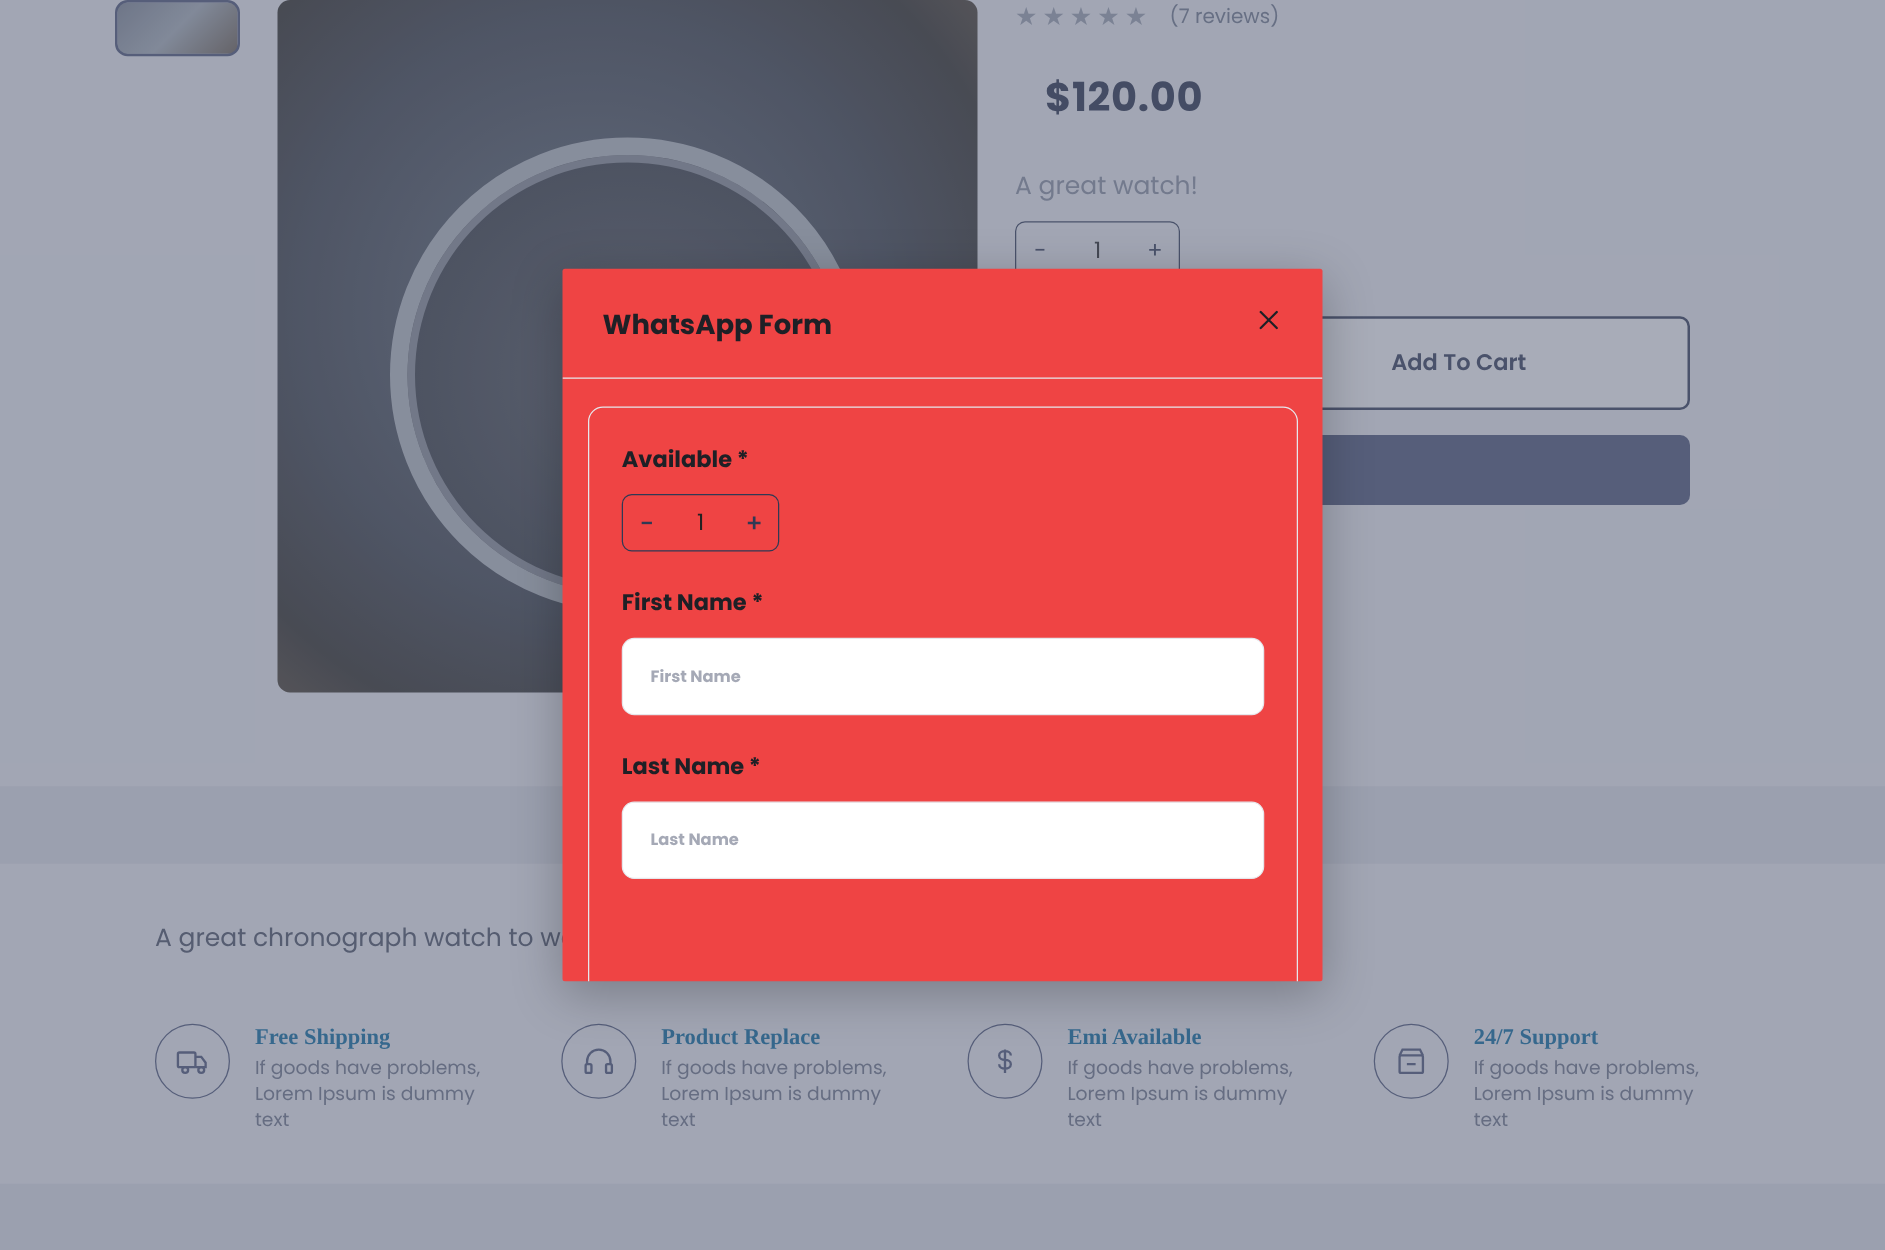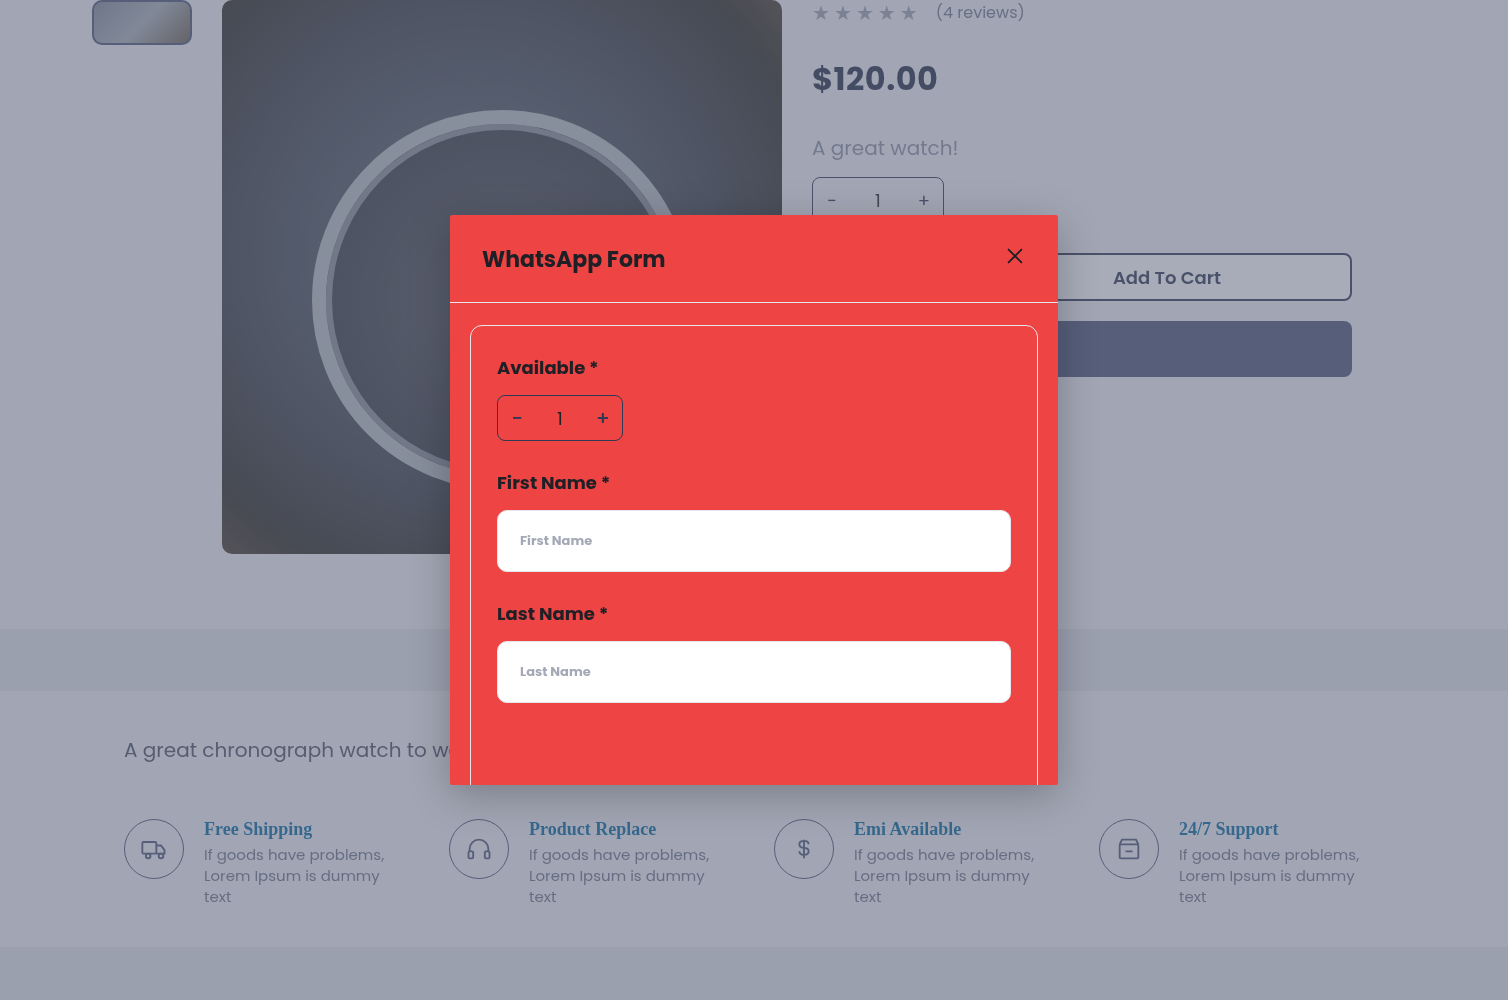--- a/index.html
+++ b/index.html
@@ -40,31 +40,31 @@
     left: 90px; top: 110px;
     background: radial-gradient(circle at 50% 50%, #55595f 0%, #3a3e44 60%, #2c2f33 100%);
     border: 14px solid #b7bcc2;
     box-shadow: inset 0 0 0 6px #888d94;
   }
   .details-col { flex: 1; padding-top: 0; }
   .stars-row { display: flex; align-items: center; gap: 18px; margin-bottom: 30px; }
   .stars { display: flex; gap: 4px; color: #9CA2B0; font-size: 20px; letter-spacing: 0px; }
   .stars span { line-height: 1; }
   .reviews-txt { color: #70798C; font-size: 16px; }
-  .price { font-weight: 700; font-size: 32px; color: #222B45; letter-spacing: 0.5px; margin-bottom: 30px; }
+  .price { font-weight: 700; font-size: 32px; color: #222B45; letter-spacing: 0.5px; margin-bottom: 30px; margin-left: 24px; }
   .desc-short { color: #8A90A1; font-size: 20px; margin-bottom: 14px; }
   .qty-box {
     display: inline-flex; align-items: center; justify-content: space-between;
     width: 132px; height: 46px; border: 1px solid #2F3954; border-radius: 8px;
     padding: 0 10px; margin-bottom: 30px;
   }
   .qty-box .pm { width: 18px; height: 18px; cursor: pointer; color: #303954; font-size: 18px; display:flex;align-items:center;justify-content:center; }
   .qty-box .qn { font-size: 18px; color: #222; }
   .add-cart-btn {
-    width: 370px; height: 48px; border: 2px solid #303954; border-radius: 8px;
+    width: 370px; height: 75px; border: 2px solid #303954; border-radius: 8px;
     background: #fff; color: #303954; font-size: 18px; font-weight: 600;
     display: flex; align-items: center; justify-content: center; cursor: pointer;
     margin-left: 170px;
   }
   .buy-btn {
     width: 370px; height: 56px; border-radius: 8px;
     background: #4A5376; color: #fff; font-size: 18px; font-weight: 600;
     display: flex; align-items: center; justify-content: center; cursor: pointer;
     margin-top: 20px; margin-left: 170px;
   }
@@ -168,21 +168,21 @@
 
     <div class="details-col">
       <div class="stars-row">
         <div class="stars">
           <span>★</span>
           <span>★</span>
           <span>★</span>
           <span>★</span>
           <span>★</span>
         </div>
-        <span class="reviews-txt">(4 reviews)</span>
+        <span class="reviews-txt">(7 reviews)</span>
       </div>
       <div class="price">$120.00</div>
       <div class="desc-short">A great watch!</div>
       <div class="qty-box">
         <span class="pm">−</span>
         <span class="qn">1</span>
         <span class="pm">+</span>
       </div>
       <div>
         <div class="add-cart-btn">Add To Cart</div>

